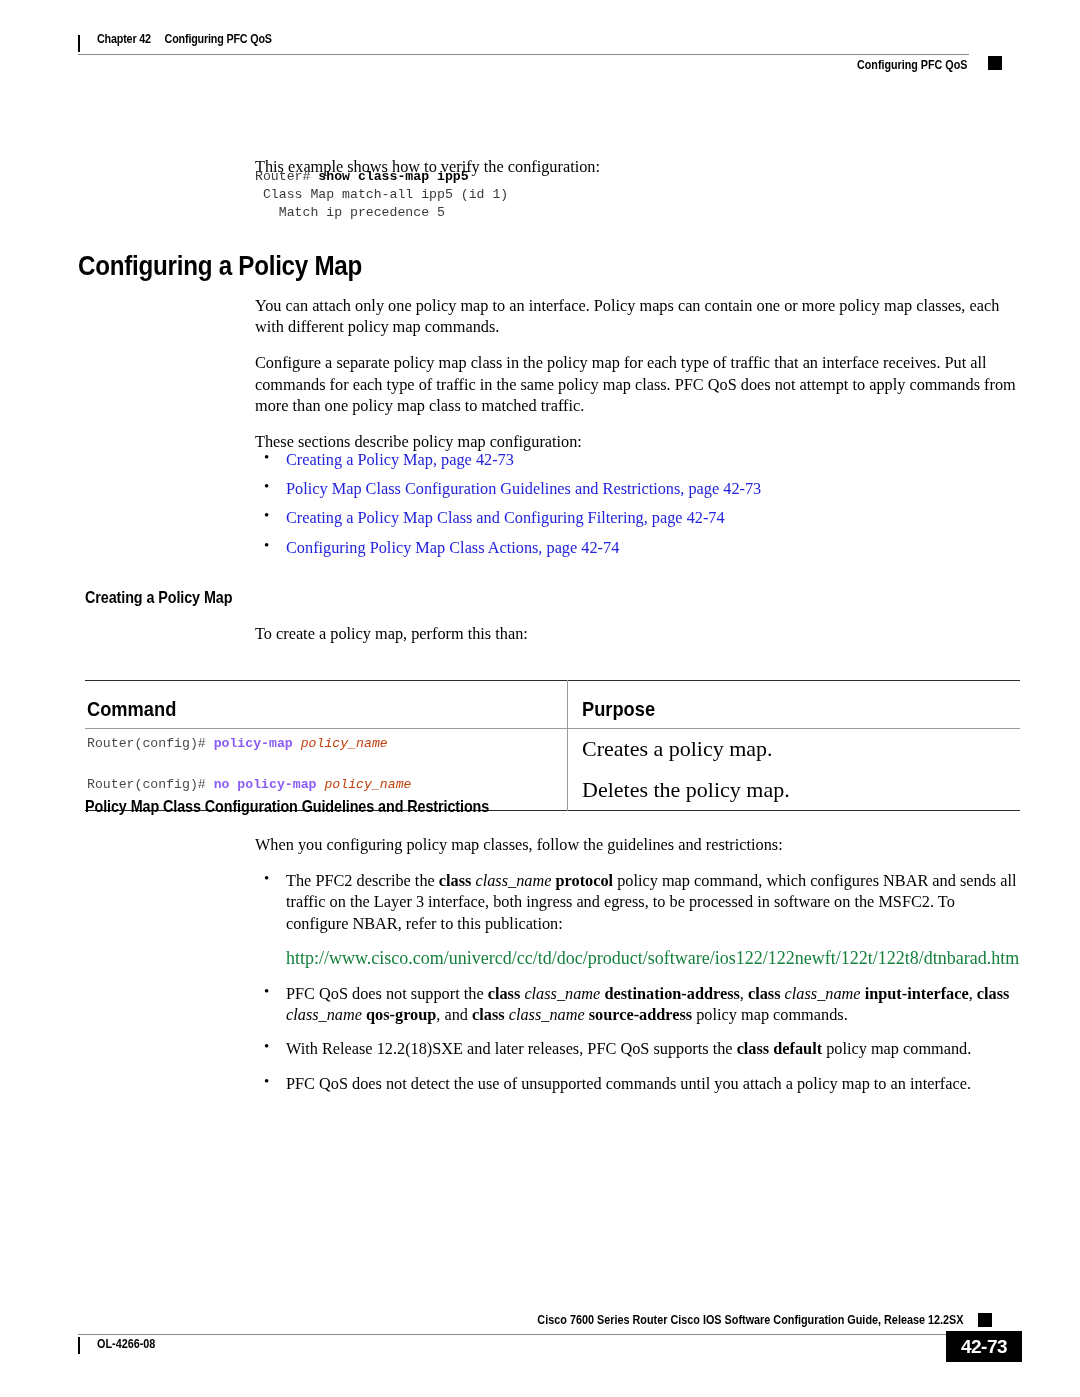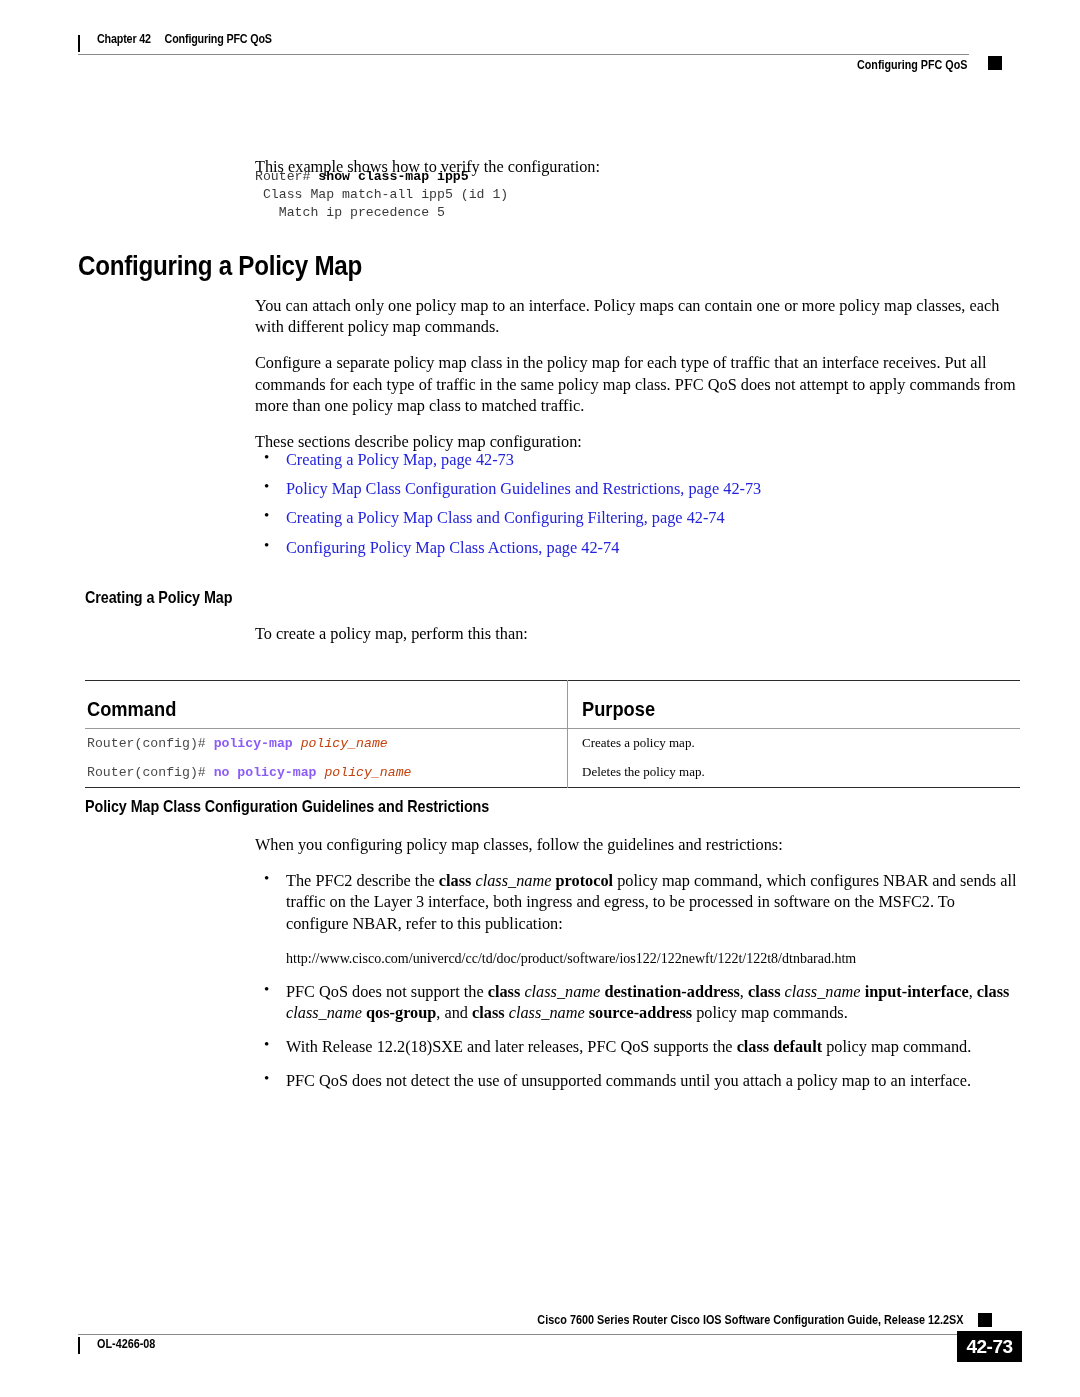--- a/index.html
+++ b/index.html
@@ -153,23 +153,23 @@
     left: 9px;
     top: -1px;
     color: #000;
     font-size: 15px;
   }
   a.xlink, .xlink {
     color: #2222dd;
     text-decoration: none;
   }
   a.urllink {
-    color: #000000;
+    color: #15803d;
     text-decoration: none;
-    font-size: 14px;
+    font-size: 18px;
   }
 
   
   ul.guides {
     list-style: none;
     margin: 0;
     padding: 0;
   }
   ul.guides li {
     position: relative;
@@ -234,21 +234,21 @@
   }
   .cmd-table td.col-cmd b {
     color: #8b5cf6;
     font-weight: bold;
   }
   .cmd-table td.col-cmd i {
     color: #c2410c;
     font-style: italic;
   }
   .cmd-table td.col-pur {
-    font-size: 13px;
+    font-size: 22px;
     line-height: 1.3;
   }
 
   
   .footer {
     position: absolute;
     left: 78px;
     top: 1313px;
     width: 944px;
     height: 60px;
@@ -296,21 +296,21 @@
     font-weight: bold;
     font-size: 12.6px;
     white-space: nowrap;
     transform: scaleX(0.86);
     transform-origin: left center;
   }
   .footer-pagebox {
     position: absolute;
     right: 0;
     top: 18px;
-    width: 65px;
+    width: 76px;
     height: 31px;
     background: #000;
     color: #fff;
     font-family: "Liberation Sans Narrow", "Liberation Sans", sans-serif;
     font-weight: bold;
     font-size: 19px;
     display: flex;
     align-items: center;
     justify-content: center;
     letter-spacing: -0.5px;

